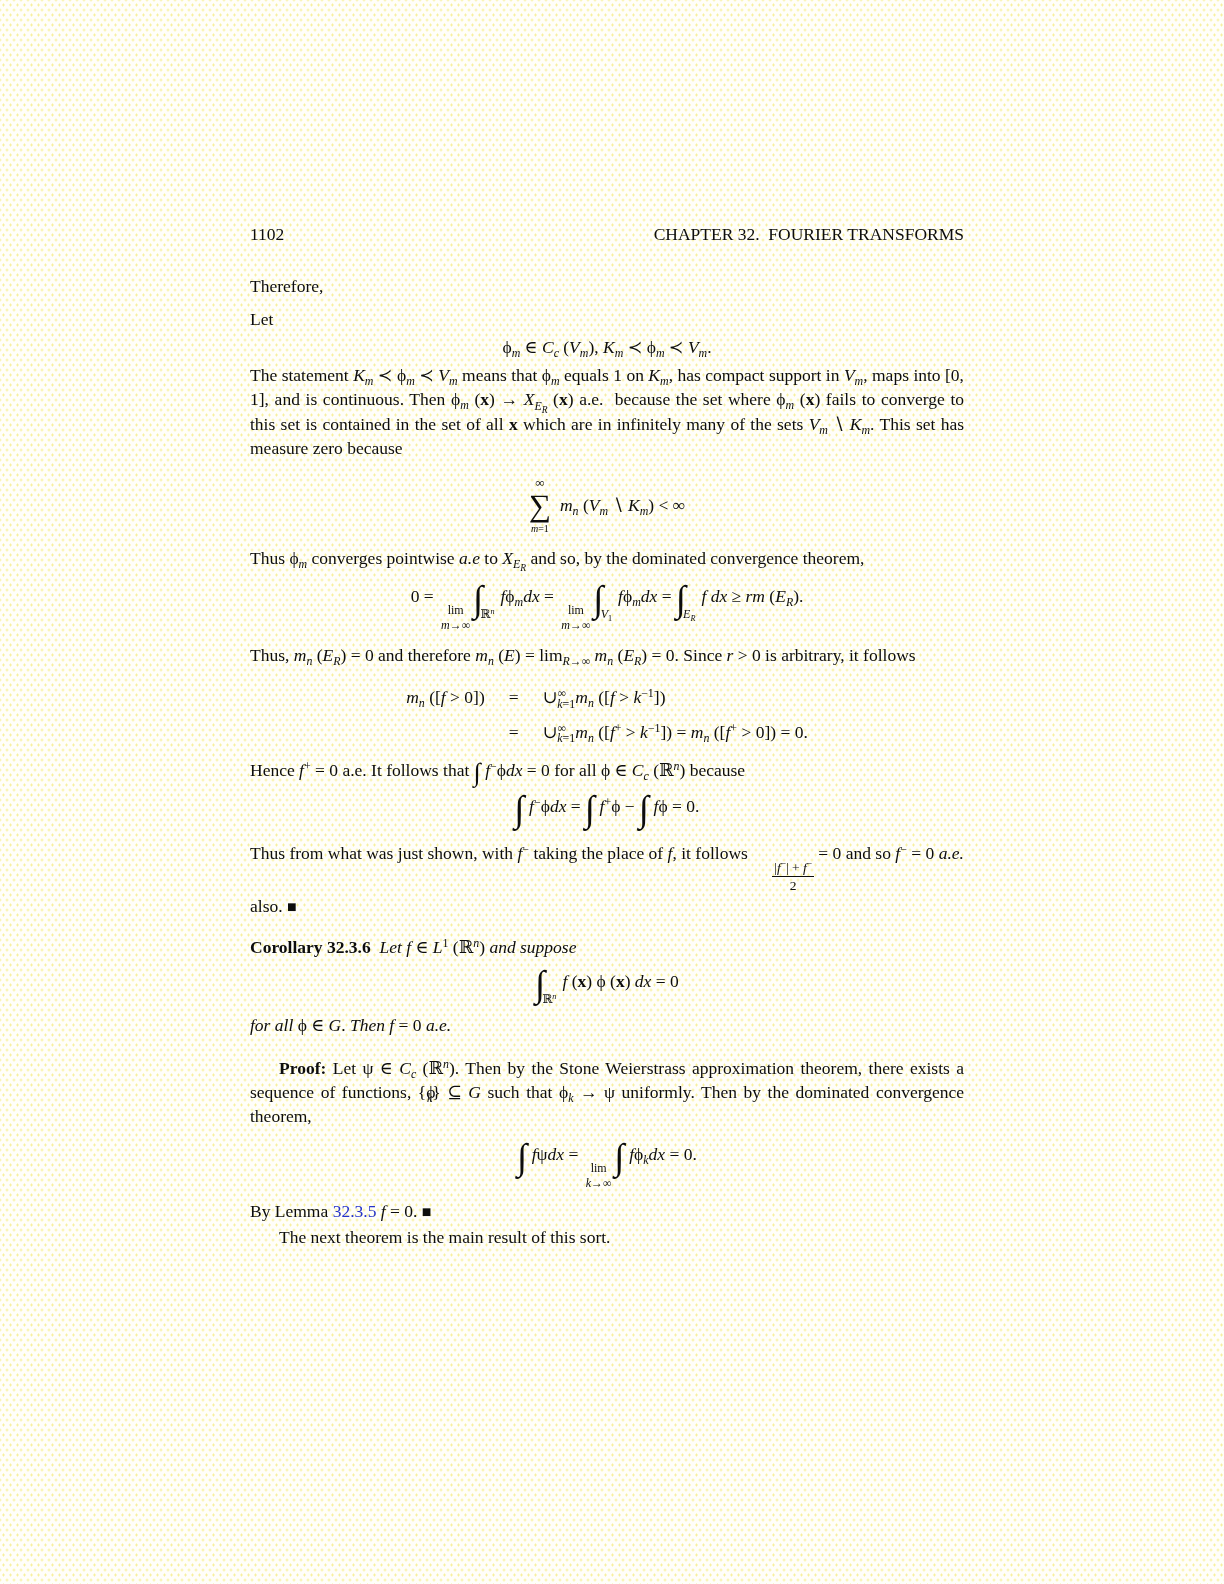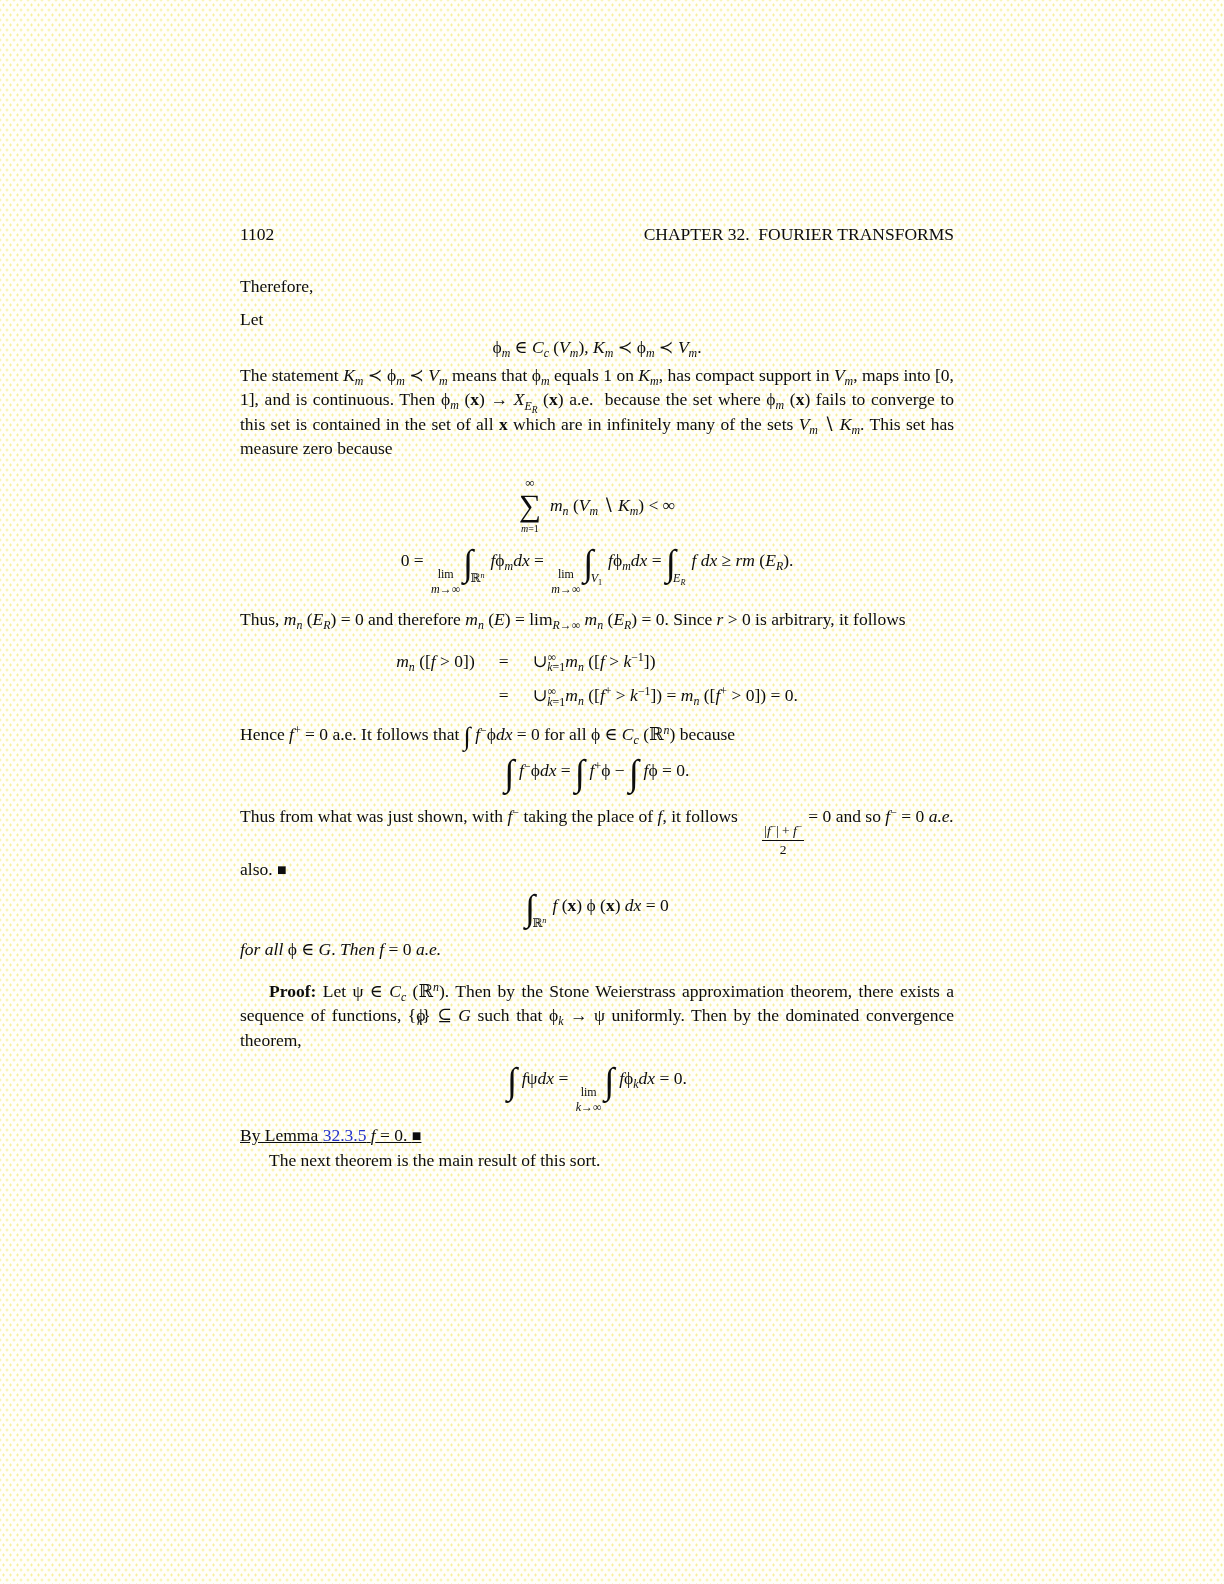--- a/index.html
+++ b/index.html
@@ -8,21 +8,21 @@
     color:var(--text-black,#0d0d0d);
     background-color:var(--page-bg,#fffefa);
     background-image:
       radial-gradient(var(--dot-yellow,#f7f0a0) 0.9px, transparent 1.2px),
       radial-gradient(var(--dot-yellow,#f7f0a0) 0.9px, transparent 1.2px);
     background-size:7px 10px;
     background-position:0 0,3.5px 5px;
     font-family:"Liberation Serif","DejaVu Serif","DejaVu Sans",serif;
     font-size:17.5px;line-height:24.3px;
   }
-  .content{position:absolute;left:240px;top:222px;width:714px;}
+  .content{position:absolute;left:250px;top:222px;width:714px;}
   p{margin:0;text-align:justify;}
   .hdr{display:flex;justify-content:space-between;align-items:baseline;}
   .ind{text-indent:29px;}
   i{font-style:italic;}
   sub,sup{font-size:68%;line-height:0;}
   sub{vertical-align:-0.35em;}
   sup{vertical-align:0.5em;}
   sub sub, sub sup, sup sub, sup sup{font-size:80%;}
   sup + sub{margin-left:-0.72em;}
   .disp{text-align:center;}
@@ -36,21 +36,21 @@
   .mt-p3{margin-top:12px;}
   .mt-align{margin-top:18px;margin-bottom:12px;}
   .mt-p4{margin-top:14px;}
   .mt-eq4{margin-top:12px;margin-bottom:10px;}
   .mt-p5{margin-top:22px;}
   .mt-cor{margin-top:16px;}
   .mt-eq5{margin-top:10px;margin-bottom:8px;}
   .mt-forall{margin-top:14px;}
   .mt-proof{margin-top:18px;}
   .mt-eq6{margin-top:14px;margin-bottom:10px;}
-  .mt-bylemma{margin-top:0;text-decoration:underline;}
+  .mt-bylemma{margin-top:0;}
   
   .bint{font-size:37px;line-height:0;vertical-align:-9px;display:inline-block;}
   .iint{font-size:26px;line-height:0;vertical-align:-5px;display:inline-block;}
   .isub{display:inline-block;font-size:12px;line-height:0;vertical-align:-16px;margin:0 6px 0 -3px;}
   .sumstack{display:inline-flex;flex-direction:column;align-items:center;line-height:1;vertical-align:middle;margin-right:9px;}
   .ss-top{font-size:13px;margin-bottom:2px;}
   .ss-op{font-size:31px;line-height:0.95;}
   .ss-bot{font-size:10px;margin-top:3px;}
   .sum-body{vertical-align:middle;}
   .lim{display:inline-flex;flex-direction:column;align-items:center;line-height:1;vertical-align:-12px;margin:0 3px;}
@@ -86,20 +86,21 @@
   <p>The statement <i>K<sub>m</sub></i> ≺ ϕ<sub><i>m</i></sub> ≺ <i>V<sub>m</sub></i> means that ϕ<sub><i>m</i></sub> equals 1 on <i>K<sub>m</sub></i>, has compact support in <i>V<sub>m</sub></i>, maps into [0, 1], and is continuous. Then ϕ<sub><i>m</i></sub> (<b>x</b>) → <i>X</i><sub><i>E<sub>R</sub></i></sub> (<b>x</b>) a.e.&nbsp; because the set where ϕ<sub><i>m</i></sub> (<b>x</b>) fails to converge to this set is contained in the set of all <b>x</b> which are in infinitely many of the sets <i>V<sub>m</sub></i> ∖ <i>K<sub>m</sub></i>. This set has measure zero because</p>
 
   <div class="disp mt-sum">
     <span class="sumstack">
       <span class="ss-top">∞</span>
       <span class="ss-op">∑</span>
       <span class="ss-bot"><i>m</i>=1</span>
     </span><span class="sum-body"><i>m<sub>n</sub></i> (<i>V<sub>m</sub></i> ∖ <i>K<sub>m</sub></i>) &lt; ∞</span>
   </div>
 
+  <p class="mt-p2">Thus ϕ<sub><i>m</i></sub> converges pointwise <i>a.e</i> to <i>X</i><sub><i>E<sub>R</sub></i></sub> and so, by the dominated convergence theorem,</p>
 
   <div class="disp mt-eq3">
     <span>0 = </span><span class="lim">
         <span class="lim-t">lim</span>
         <span class="lim-b"><i>m</i>→∞</span>
       </span><span class="bint">∫</span><span class="isub">ℝ<sup><i>n</i></sup></span><span><i>f</i>ϕ<sub><i>m</i></sub><i>dx</i> = </span><span class="lim">
         <span class="lim-t">lim</span>
         <span class="lim-b"><i>m</i>→∞</span>
       </span><span class="bint">∫</span><span class="isub"><i>V</i><sub>1</sub></span><span><i>f</i>ϕ<sub><i>m</i></sub><i>dx</i> = </span><span class="bint">∫</span><span class="isub"><i>E<sub>R</sub></i></span><span><i>f dx</i> ≥ <i>rm</i> (<i>E<sub>R</sub></i>).</span>
   </div>
@@ -117,20 +118,21 @@
 
   <p class="mt-p4">Hence <i>f</i><sup>+</sup> = 0 a.e. It follows that <span class="iint">∫</span> <i>f</i><sup>−</sup>ϕ<i>dx</i> = 0 for all ϕ ∈ <i>C<sub>c</sub></i> (ℝ<sup><i>n</i></sup>) because</p>
 
   <div class="disp mt-eq4"><span class="bint">∫</span> <i>f</i><sup>−</sup>ϕ<i>dx</i> = <span class="bint">∫</span> <i>f</i><sup>+</sup>ϕ − <span class="bint">∫</span> <i>f</i>ϕ = 0.</div>
 
   <p class="mt-p5">Thus from what was just shown, with <i>f</i><sup>−</sup> taking the place of <i>f</i>, it follows <span class="frac">
         <span class="num">|<i>f</i><sup>−</sup>| + <i>f</i><sup>−</sup></span>
         <span class="den">2</span>
       </span> = 0 and so <i>f</i><sup>−</sup> = 0 <i>a.e.</i> also. <span class="qed">■</span></p>
 
+  <p class="mt-cor"><b>Corollary 32.3.6</b>&nbsp; <i>Let f</i> ∈ <i>L</i><sup>1</sup> (ℝ<sup><i>n</i></sup>) <i>and suppose</i></p>
 
   <div class="disp mt-eq5">
     <span class="bint">∫</span><span class="isub">ℝ<sup><i>n</i></sup></span><span><i>f</i> (<b>x</b>) ϕ (<b>x</b>) <i>dx</i> = 0</span>
   </div>
 
   <p class="mt-forall"><i>for all</i> ϕ ∈ <i>G</i>. <i>Then f</i> = 0 <i>a.e.</i></p>
 
   <p class="ind mt-proof"><b>Proof:</b> Let ψ ∈ <i>C<sub>c</sub></i> (ℝ<sup><i>n</i></sup>). Then by the Stone Weierstrass approximation theorem, there exists a sequence of functions, {ϕ<sub><i>k</i></sub>} ⊆ <i>G</i> such that ϕ<sub><i>k</i></sub> → ψ uniformly. Then by the dominated convergence theorem,</p>
 
   <div class="disp mt-eq6">

